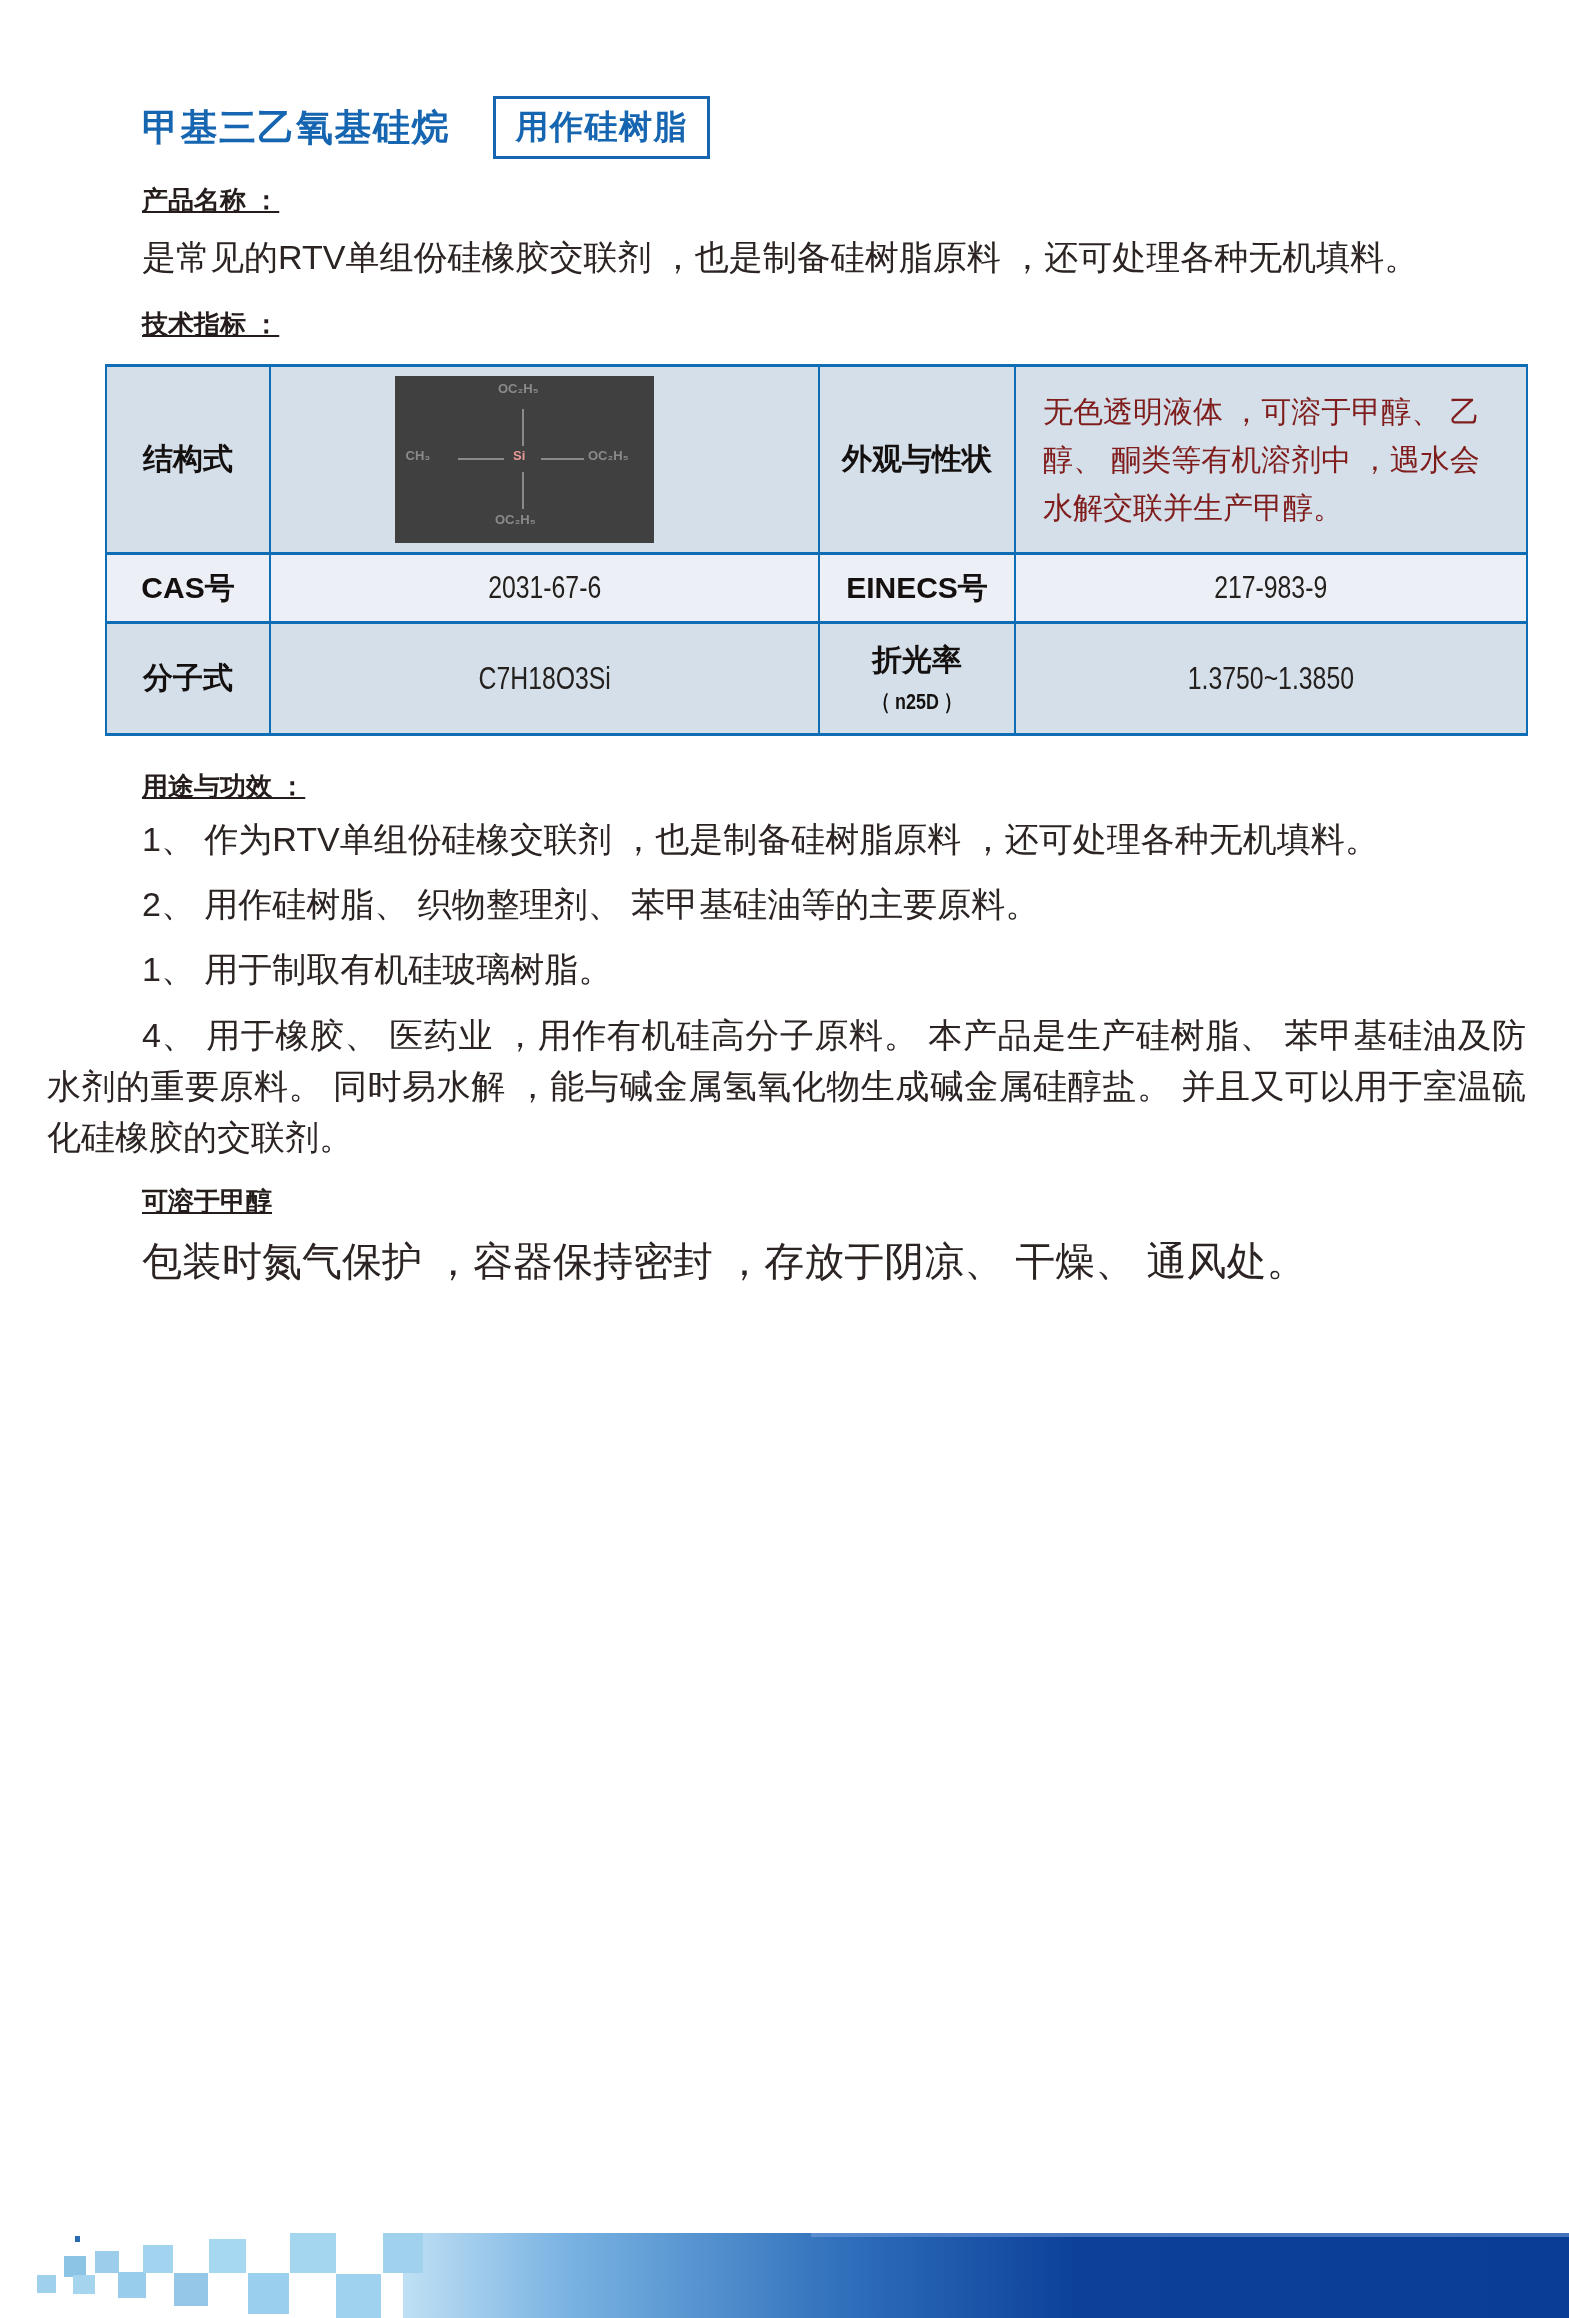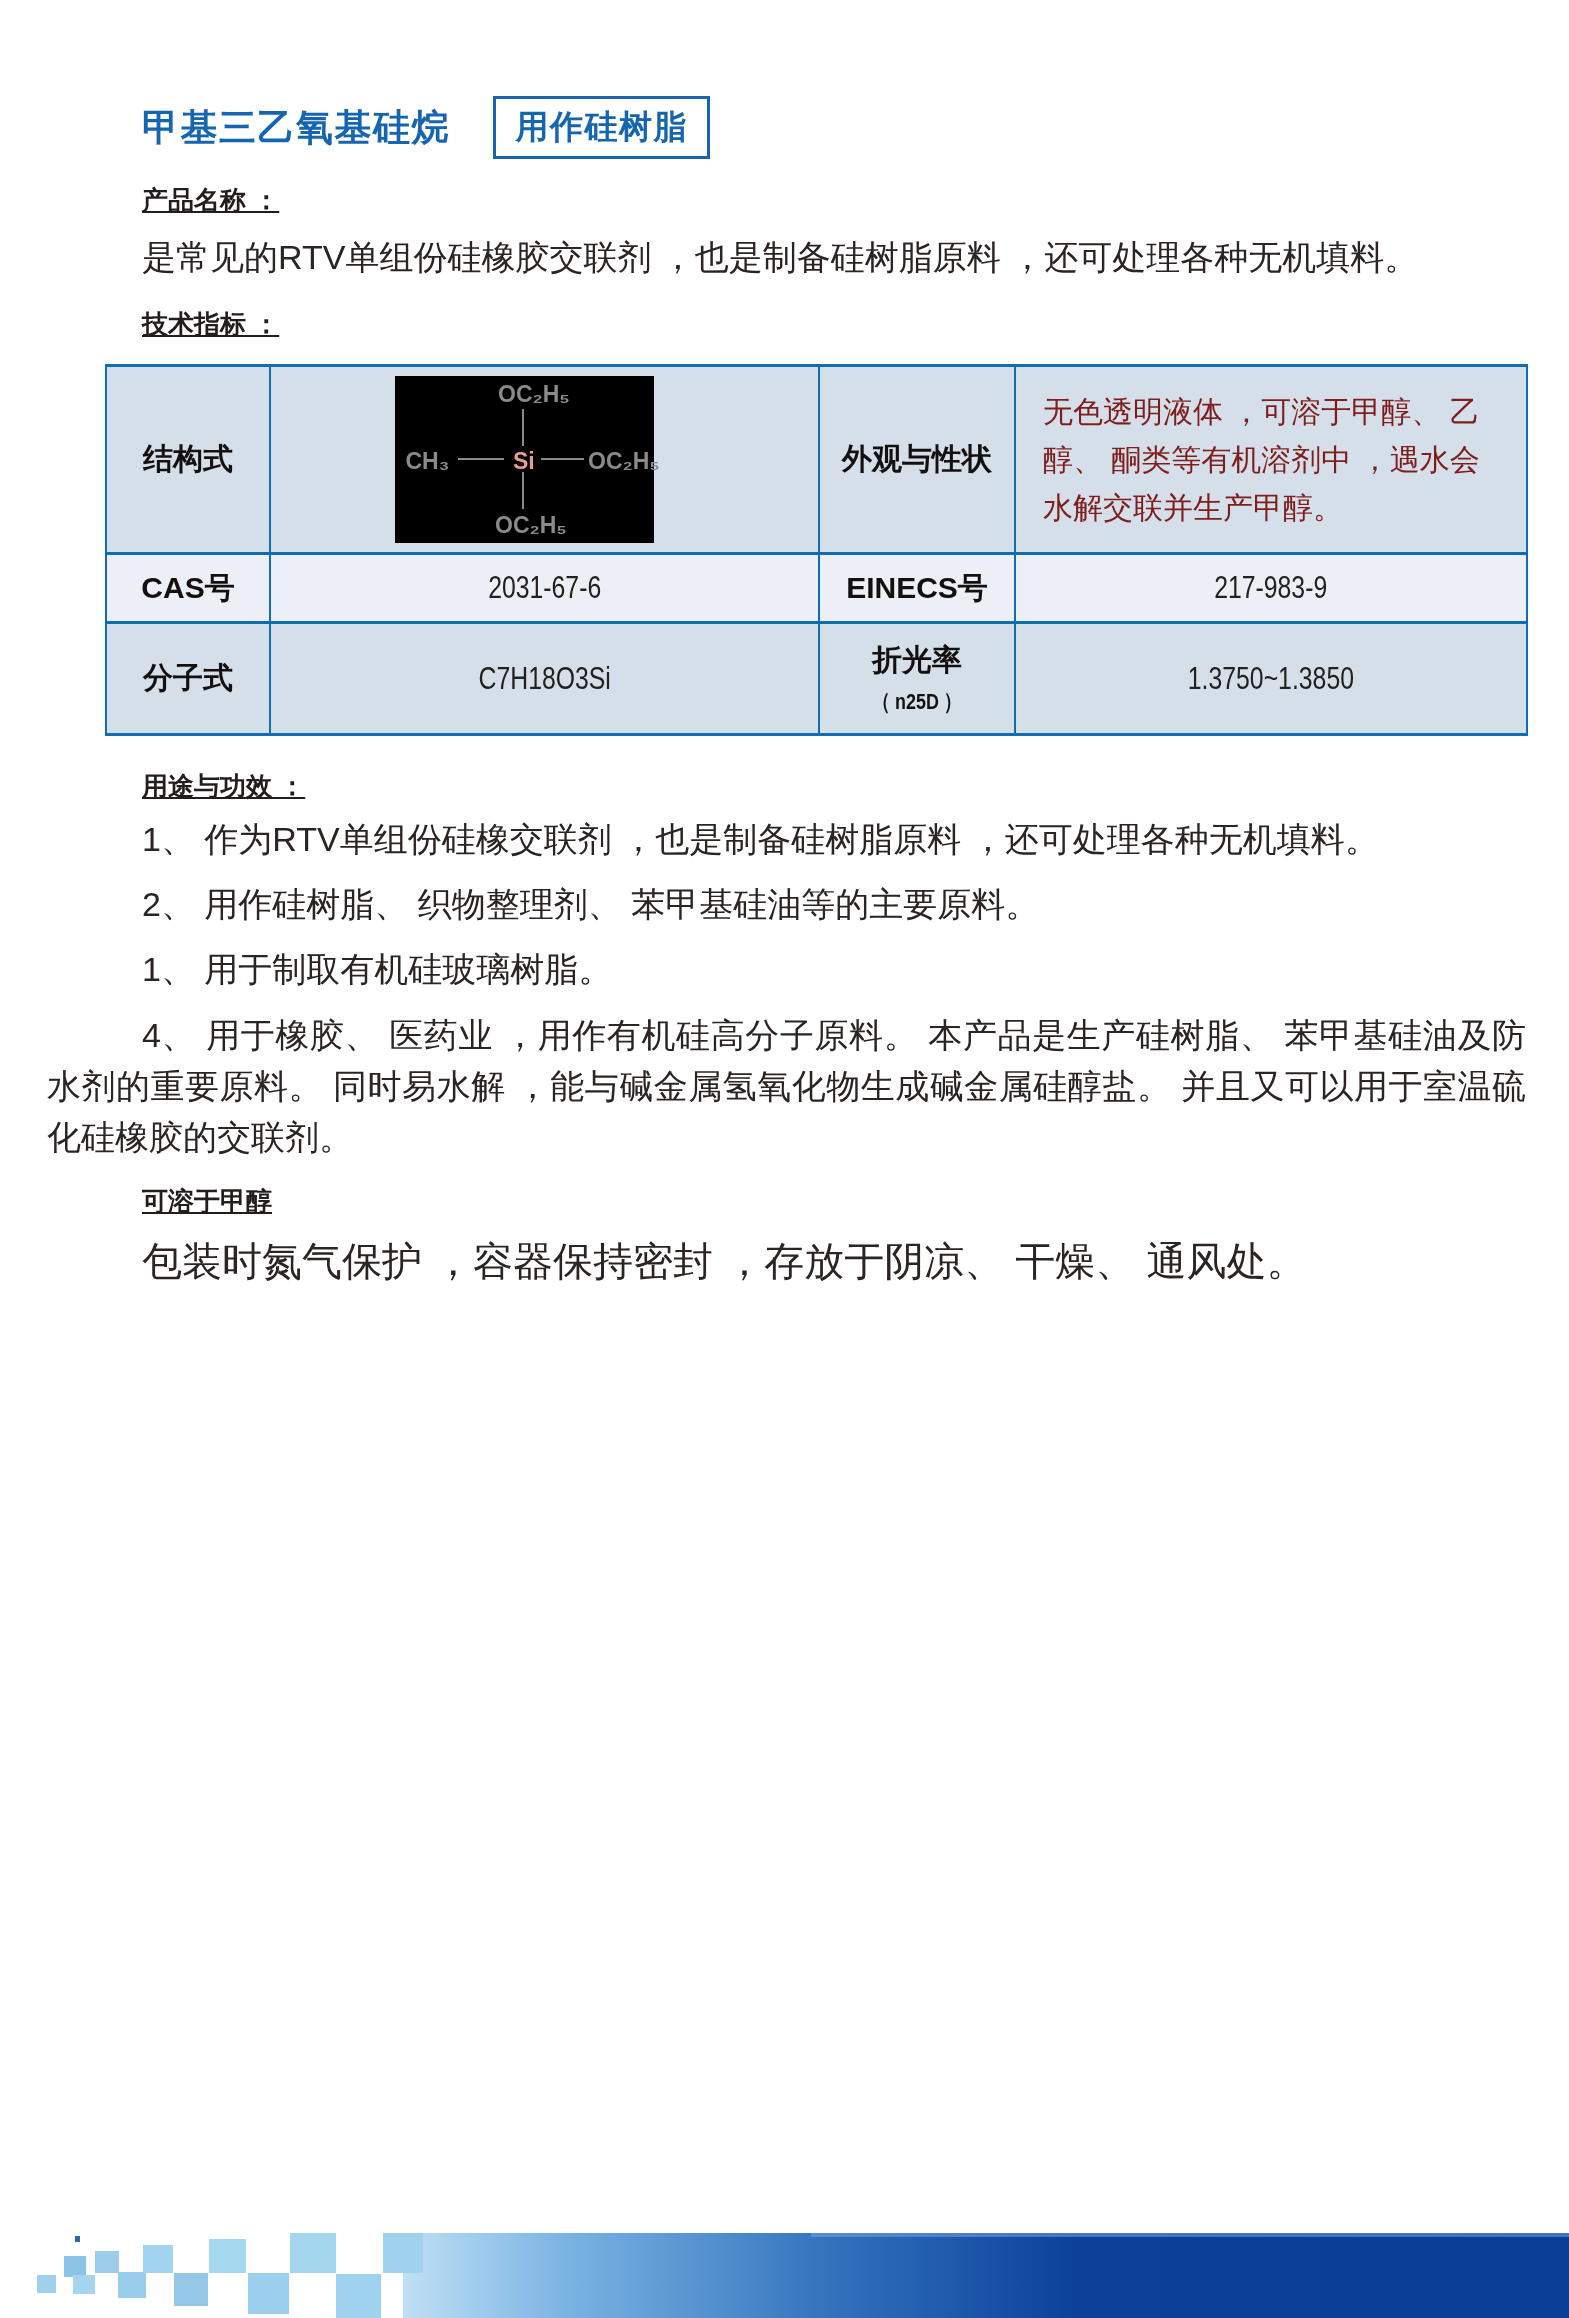--- a/index.html
+++ b/index.html
@@ -31,22 +31,22 @@
   .row-blue td{background:#d5dfe9;}
   .row-light td{background:#ecf0f6;}
   .cell-label{font-size:30px;font-weight:bold;color:#14100f;}
   .cell-value{font-size:31px;color:#24201e;}
   .condensed{display:inline-block;transform:scaleX(0.8);transform-origin:center;white-space:nowrap;}
   .chem-name{color:#1565b0;font-weight:bold;font-size:33px;text-align:left !important;padding-left:146px;}
   .appearance{font-size:30px;text-align:left !important;padding:15px 27px;line-height:1.6;color:#7f1d1d;}
   .refr-sub{font-size:22.4px;font-weight:bold;margin-top:4.5px;}
   
   .structure-cell{text-align:left !important;}
-  .structure-box{position:relative;width:259px;height:167px;background:#000000;margin-left:123px;
-                 font-size:23px;color:#8a8a8a;font-weight:bold;}
+  .structure-box{position:relative;width:259px;height:167px;background:#404040;margin-left:123px;
+                 font-size:13px;color:#8a8a8a;font-weight:bold;}
   .structure-box .lbl{position:absolute;white-space:nowrap;}
   .structure-box .si{color:#e89a96;}
   .sline{position:absolute;background:#8a8a8a;}
   
   .footer-bar{position:absolute;left:403px;right:0;top:2233px;height:85px;
     background:linear-gradient(90deg,#bfe0f4 0%,#7ab3e2 14%,#2f6fbb 38%,#0c4099 58%,#0a3e96 100%);}
   .footer-bar::before{content:'';position:absolute;left:35%;right:0;top:0;height:3.7px;
     background:rgba(120,160,220,0.55);}
   .sq{position:absolute;}
   .dot{position:absolute;left:75px;top:2236px;width:4.5px;height:6px;background:#2a6ab0;}

